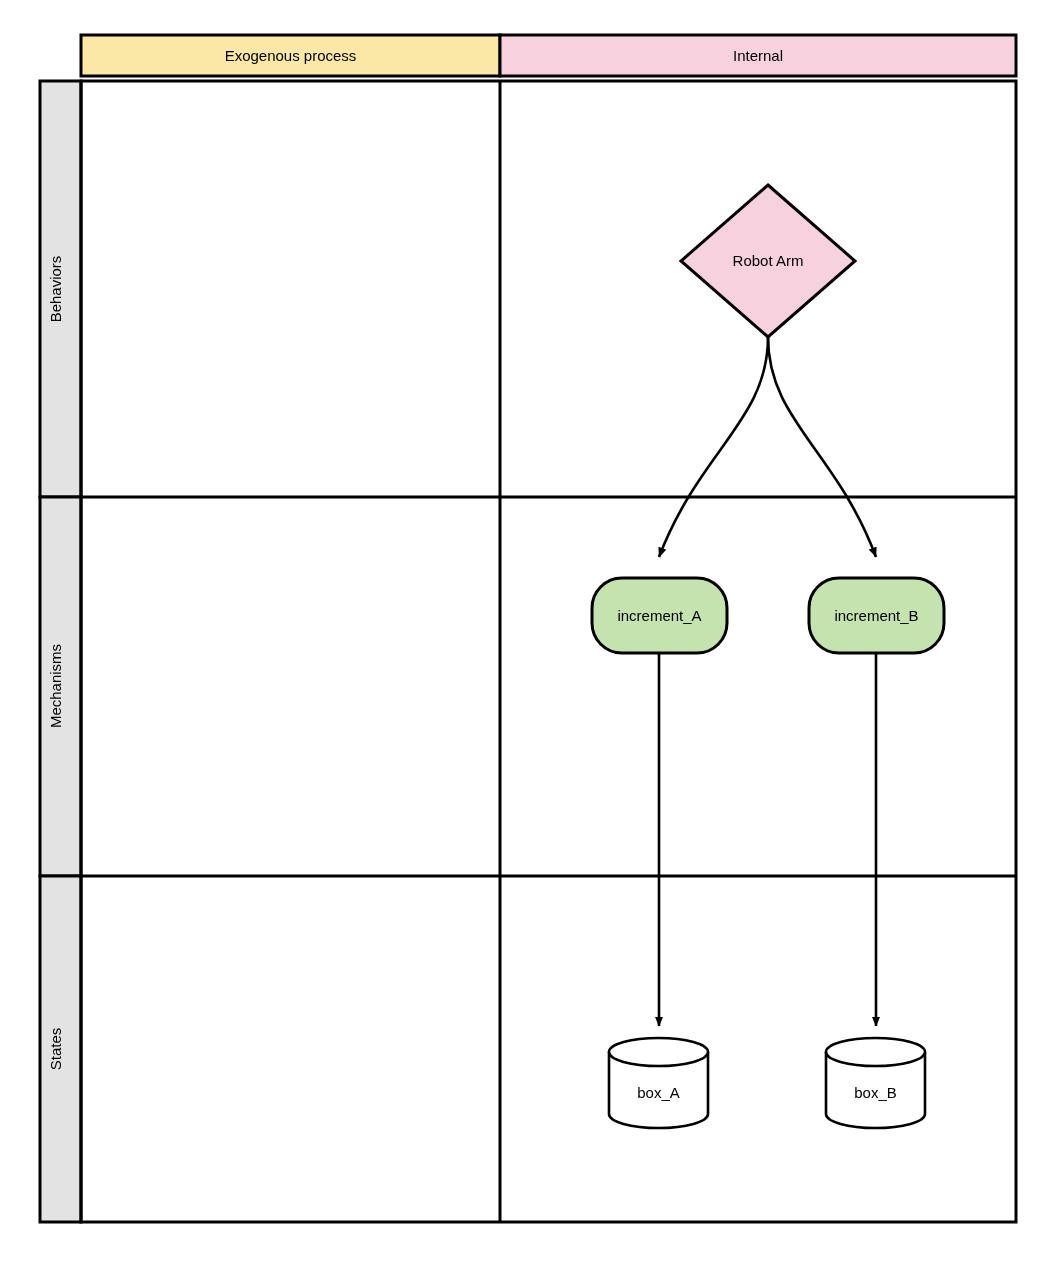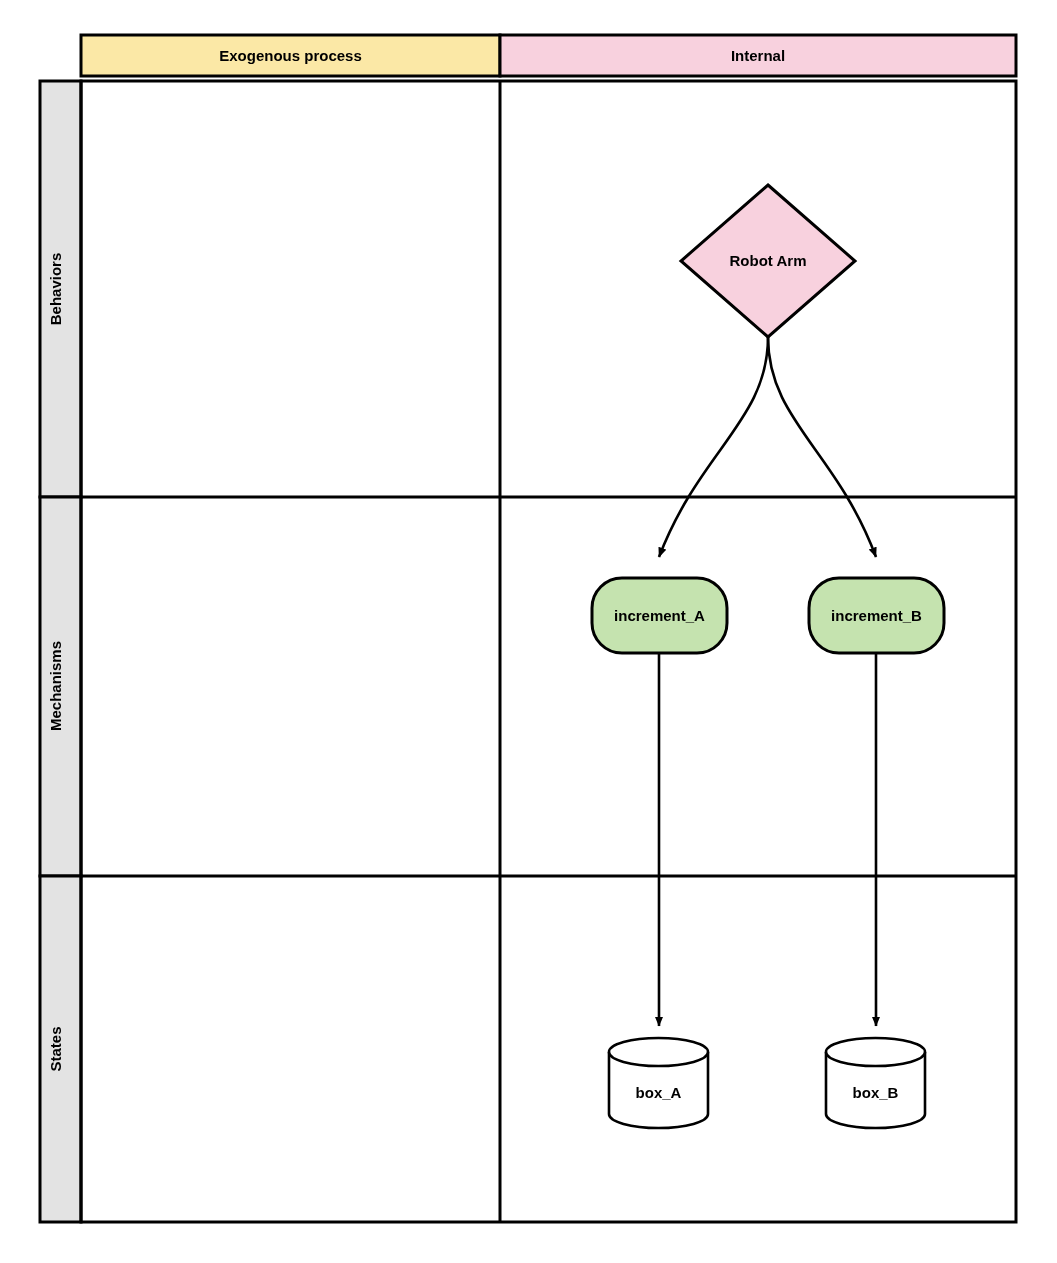--- a/index.html
+++ b/index.html
@@ -13,21 +13,20 @@
     height: 1263px;
     position: relative;
     overflow: hidden;
   }
   #canvas {
     position: absolute;
     left: 0;
     top: 0;
     width: 1057px;
     height: 1263px;
-    font-weight: bold;
   }
   .swimlane-svg {
     display: block;
   }
   .lane-header-text {
     font-size: 15px;
     fill: #000000;
     font-family: "Liberation Sans", sans-serif;
   }
   .row-label-text {

